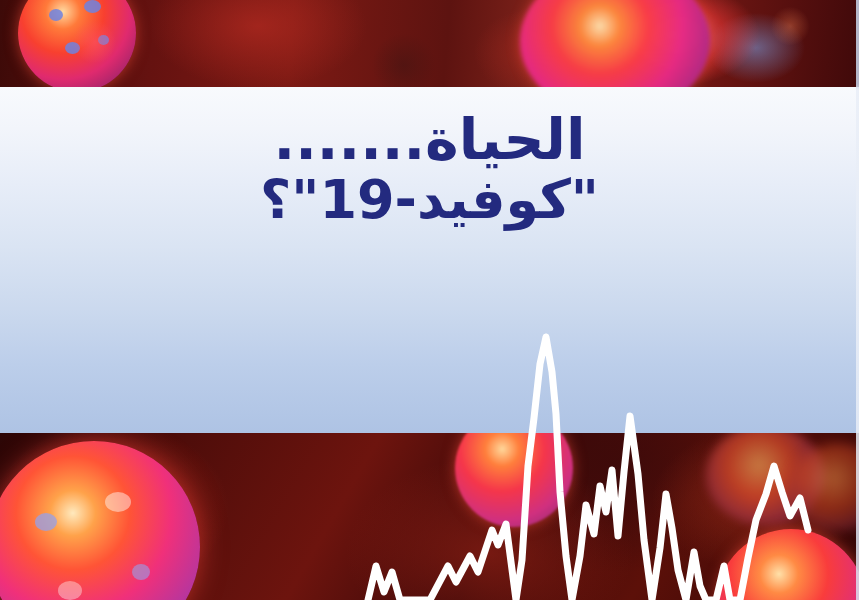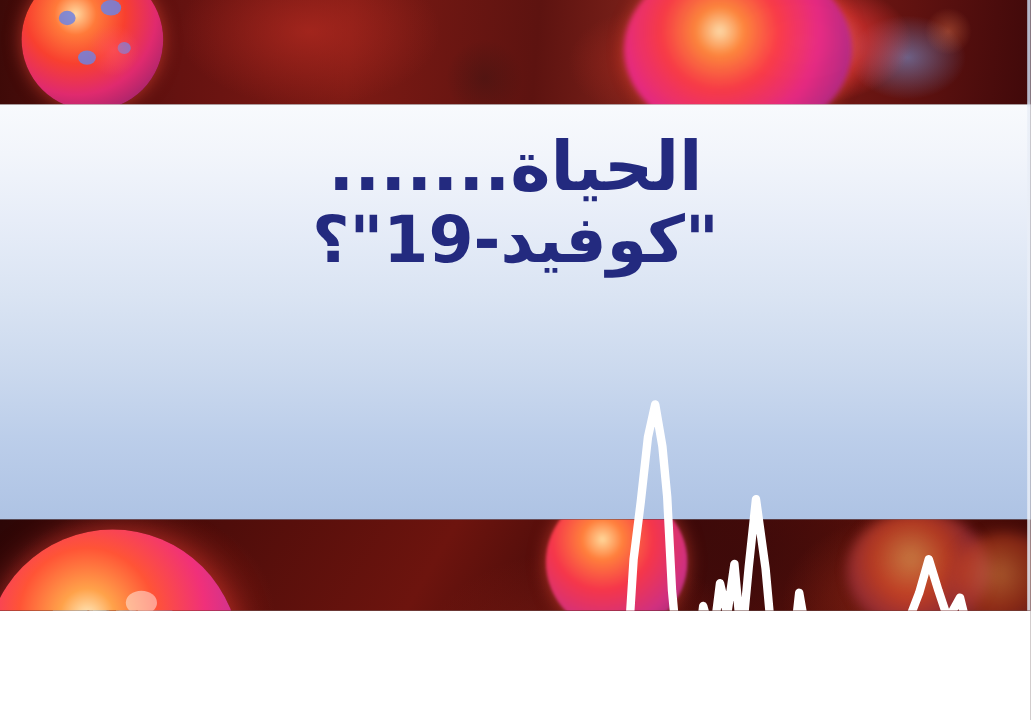--- a/index.html
+++ b/index.html
@@ -8,21 +8,21 @@
     padding: 0;
     background: #ffffff;
   }
   body {
     font-family: "DejaVu Sans", "Liberation Sans", sans-serif;
   }
 
   .poster {
     position: relative;
     width: 859px;
-    height: 509px;
+    height: 600px;
     overflow: hidden;
     background: #1a0505;
   }
 
   
   .band-top {
     position: absolute;
     left: 0;
     top: 0;
     width: 859px;

